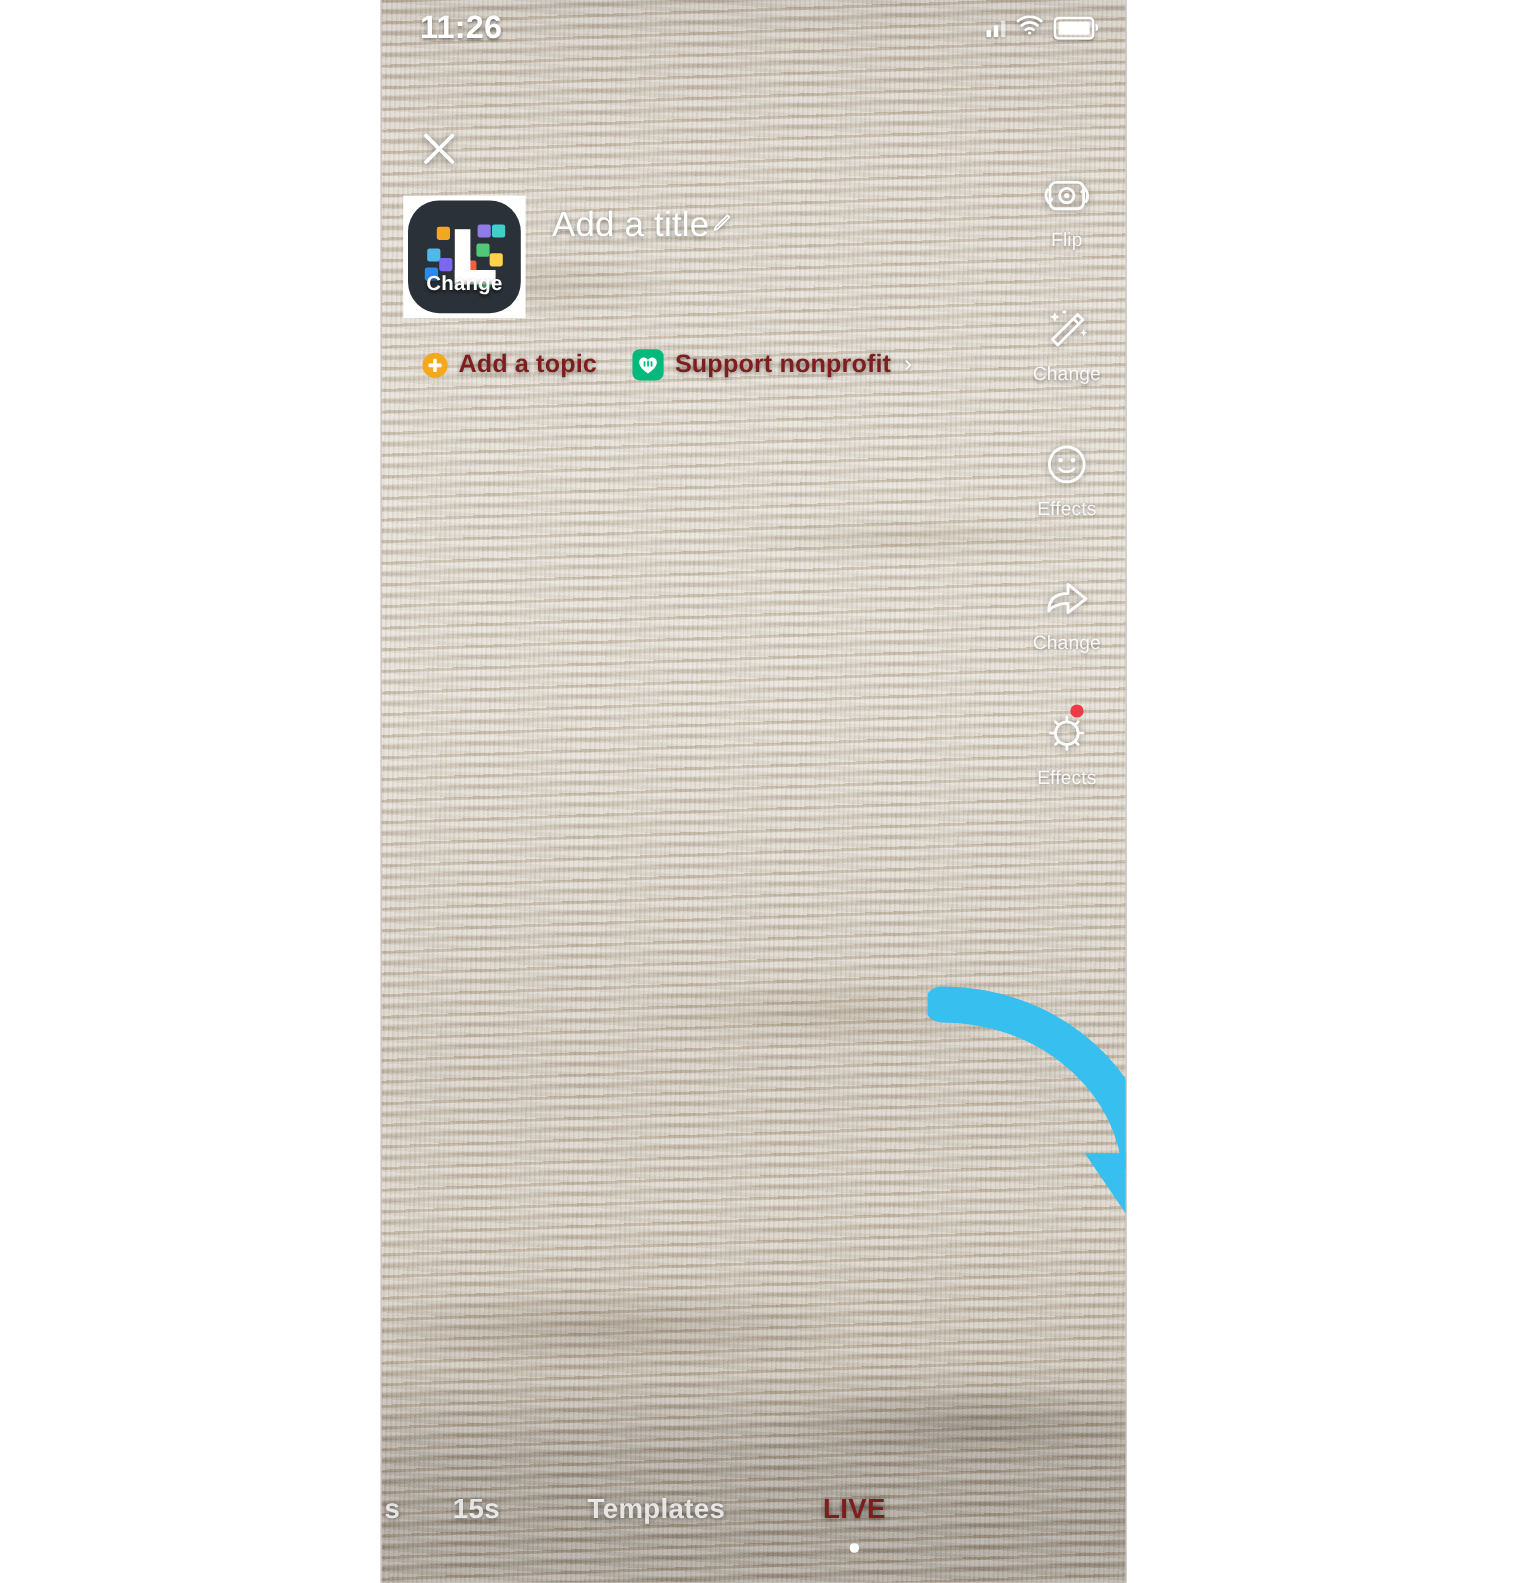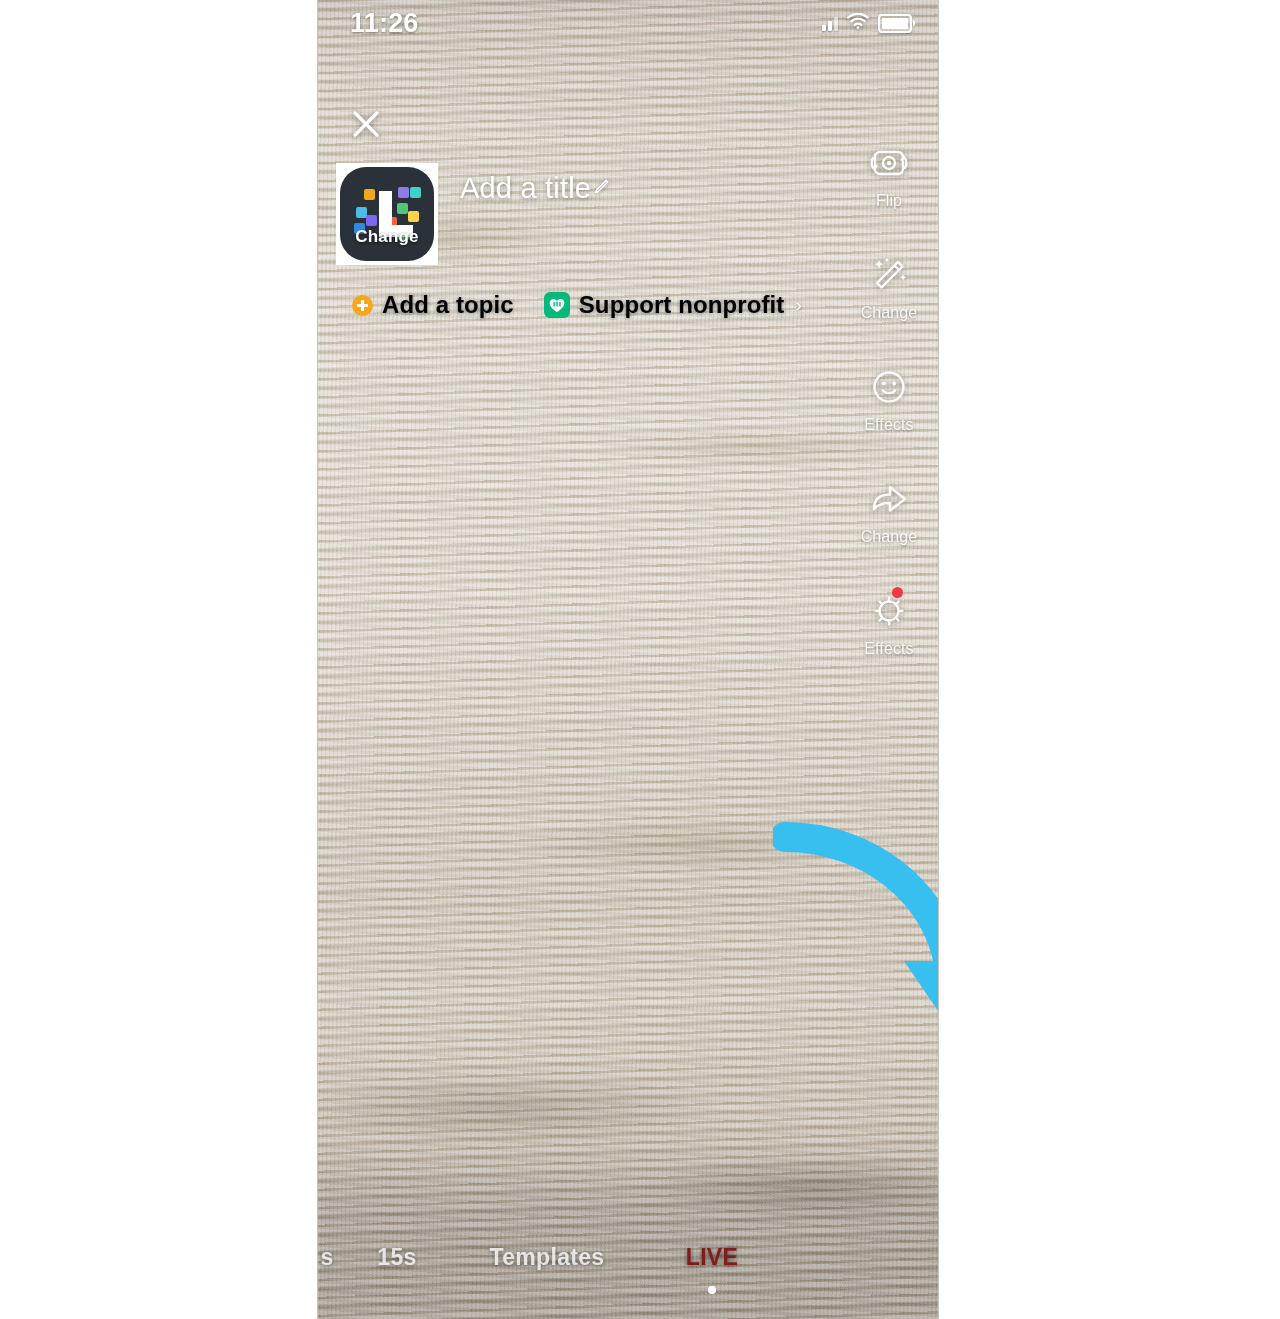--- a/index.html
+++ b/index.html
@@ -241,22 +241,22 @@
     gap: 30px;
     z-index: 11;
   }
   .chip {
     display: flex;
     align-items: center;
     gap: 9px;
     cursor: pointer;
   }
   .chip-label {
-    color: #000000;
-    font-size: 24px;
+    color: #7f1d1d;
+    font-size: 21px;
     font-weight: bold;
     text-shadow: 0 1px 4px rgba(0,0,0,.4);
     letter-spacing: .1px;
   }
   .badge-plus {
     width: 21px; height: 21px;
     border-radius: 50%;
     background: #f4a81d;
     position: relative;
     flex: none;

